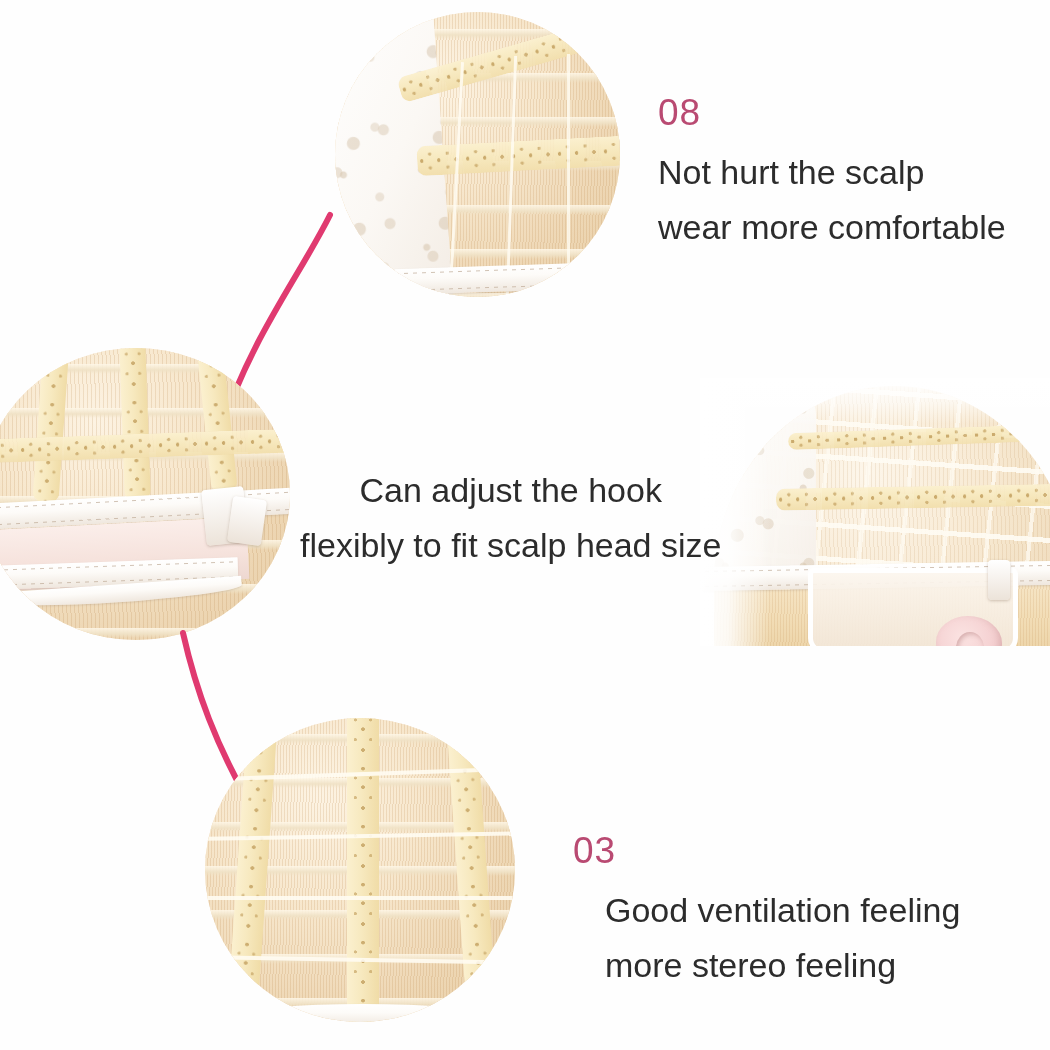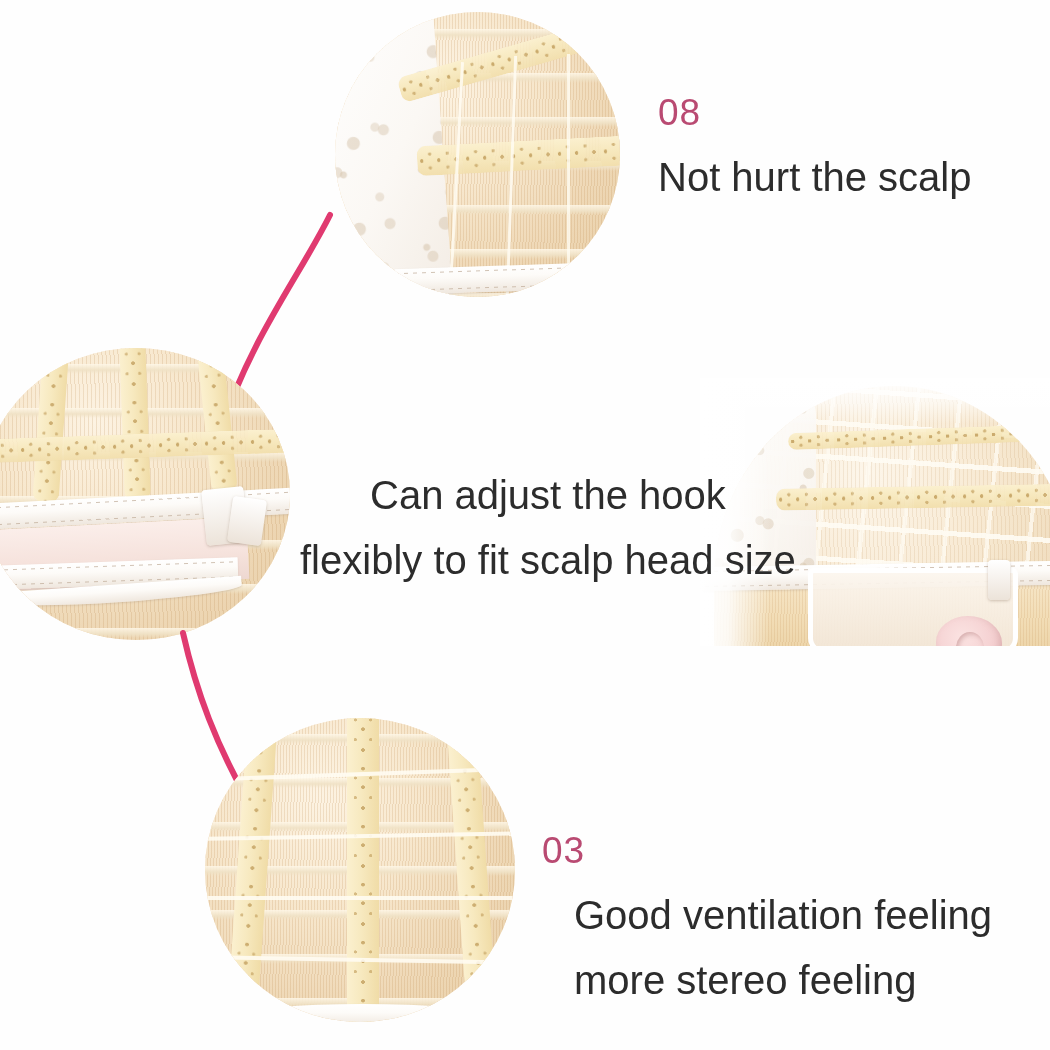--- a/index.html
+++ b/index.html
@@ -139,21 +139,21 @@
   .callout{position:absolute;}
   .callout .num{
     font-size:37px;
     color:#b94a72;
     letter-spacing:1px;
     line-height:1;
     margin-bottom:14px;
     font-weight:400;
   }
   .callout .line{
-    font-size:40px;
+    font-size:34px;
     color:#2c2c2c;
     line-height:1.62;
     white-space:nowrap;
     font-weight:400;
   }
 
   
   .ear{
     position:absolute;
     background:radial-gradient(ellipse at 40% 35%,#fbe3e2 0%,#f4cfd0 60%,#e8bcbd 100%);
@@ -287,26 +287,27 @@
 
     <div class="ear" style="left:236px;top:238px;width:66px;height:62px;"></div>
 
     <div class="soft-left-fade"></div>
     <div class="soft-top-fade"></div>
   </div>
 
   <div class="callout" style="left:658px;top:94px;">
     <div class="num">08</div>
     <div class="line">Not hurt the scalp</div>
+    <div class="line">wear more comfortable</div>
   </div>
 
   <div class="callout" style="left:308px;top:463px;">
     <div class="line" style="margin-left:-8px;text-align:center;">Can adjust the hook</div>
     <div class="line" style="margin-left:-8px;">flexibly to fit scalp head size</div>
   </div>
 
-  <div class="callout" style="left:542px;top:832px;">
+  <div class="callout" style="left:573px;top:832px;">
     <div class="num">03</div>
     <div class="line" style="margin-left:32px;">Good ventilation feeling</div>
     <div class="line" style="margin-left:32px;">more stereo feeling</div>
   </div>
 
 </div>
 
 </body></html>

